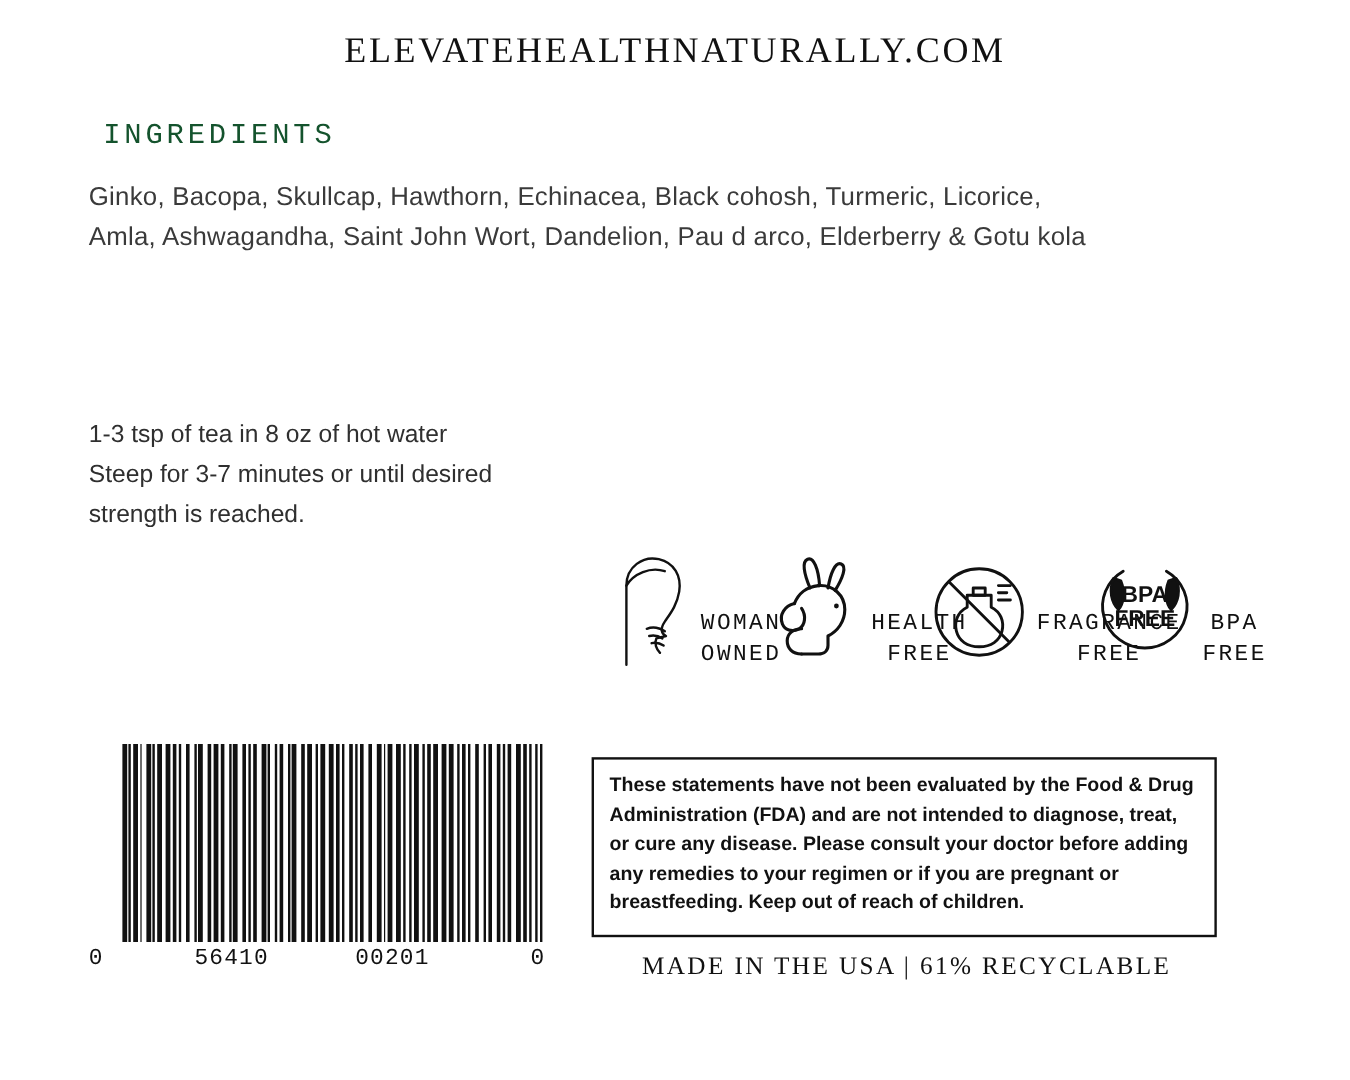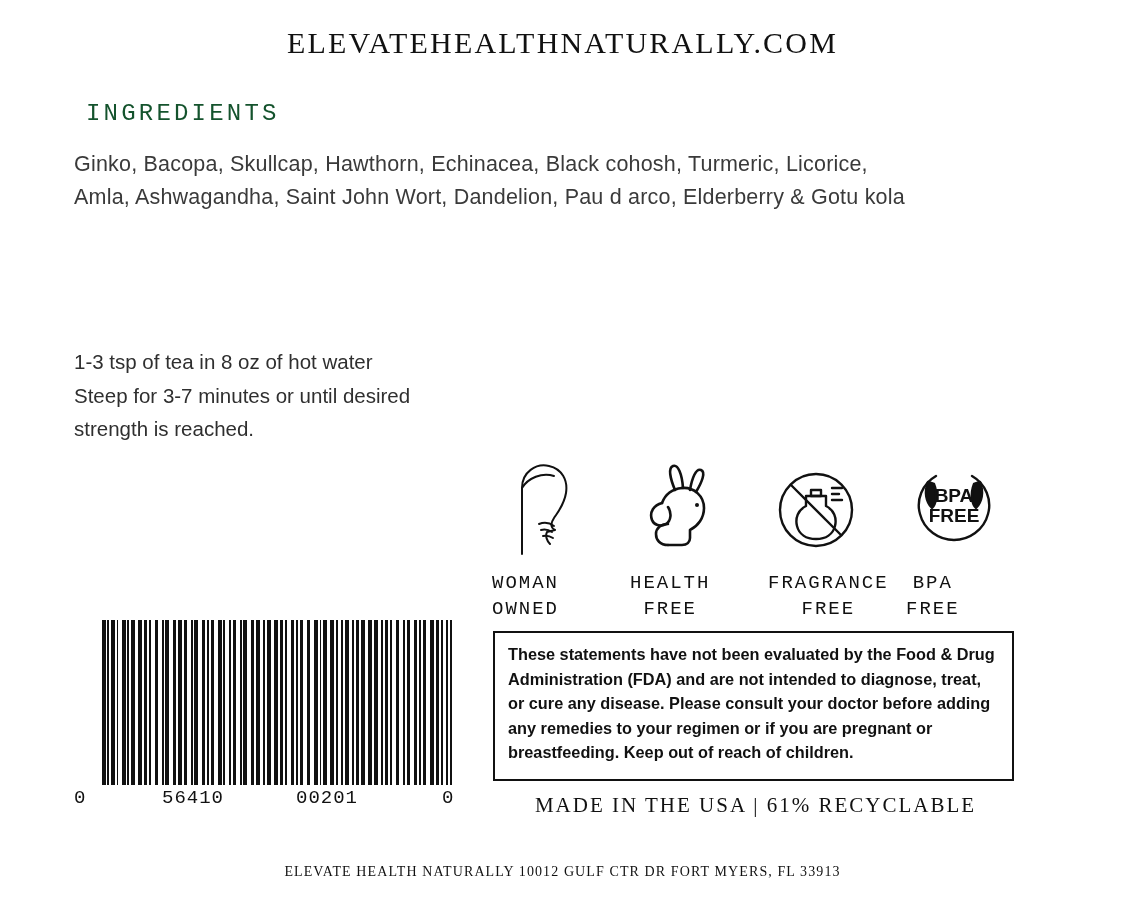--- a/index.html
+++ b/index.html
@@ -79,22 +79,21 @@
     top: 458px;
     left: 492px;
     width: 540px;
     display: flex;
     justify-content: space-between;
     align-items: flex-start;
   }
   .badge {
     width: 126px;
     display: flex;
-    flex-direction: column;
-    align-items: flex-start;
+    align-items: flex-end;
   }
   .badge-art {
     height: 100px;
     display: flex;
     align-items: center;
     justify-content: center;
   }
   .badge-label {
     margin-top: 12px;
     font-family: Liberation Mono, monospace;
@@ -399,15 +398,14 @@
       <span class="bc-right">0</span>
     </div>
   </div>
 
   <div class="disclaimer">
     <span>These statements have not been evaluated by the Food &amp; Drug Administration (FDA) and are not intended to diagnose, treat, or cure any disease. Please consult your doctor before adding any remedies to your regimen or if you are pregnant or breastfeeding. Keep out of reach of children.</span>
   </div>
 
   <div class="made-usa">MADE IN THE USA | 61% RECYCLABLE</div>
 
-  <div class="footer-address">ELEVATE HEALTH NATURALLY 10012 GULF CTR DR FORT MYERS, FL 33913</div>
 
 </div>
 
 </body></html>

